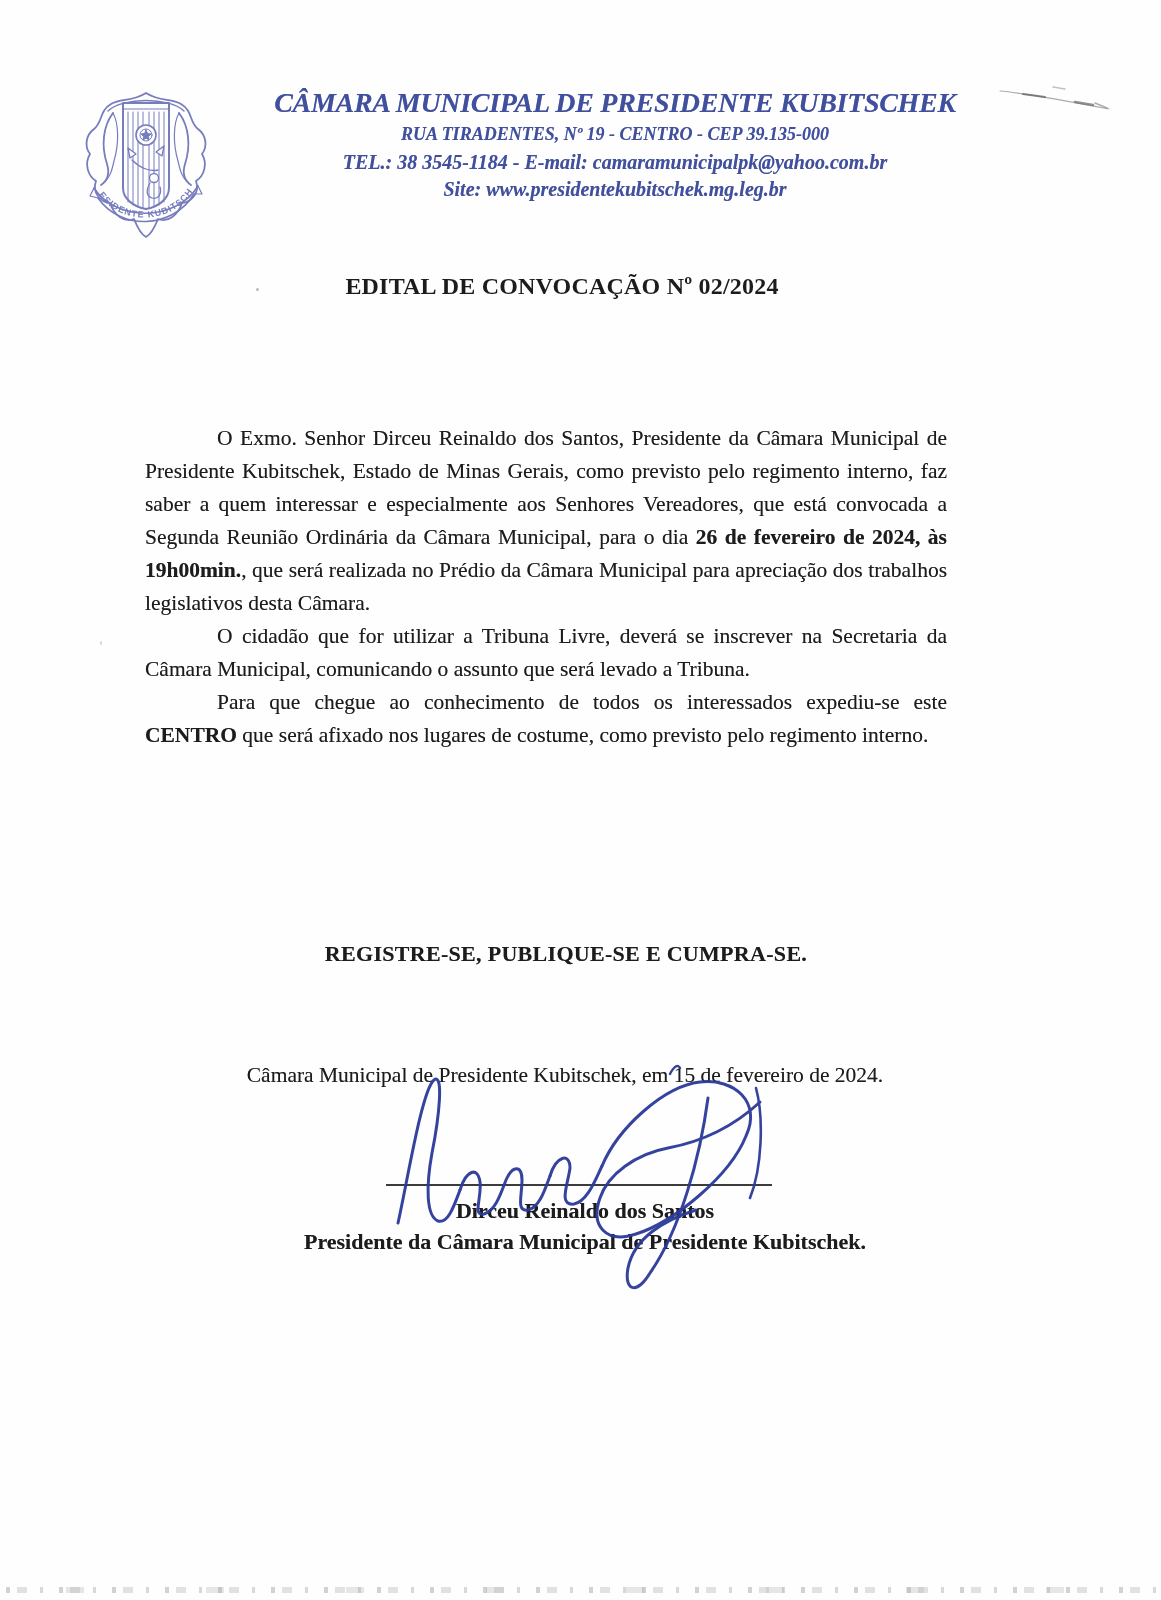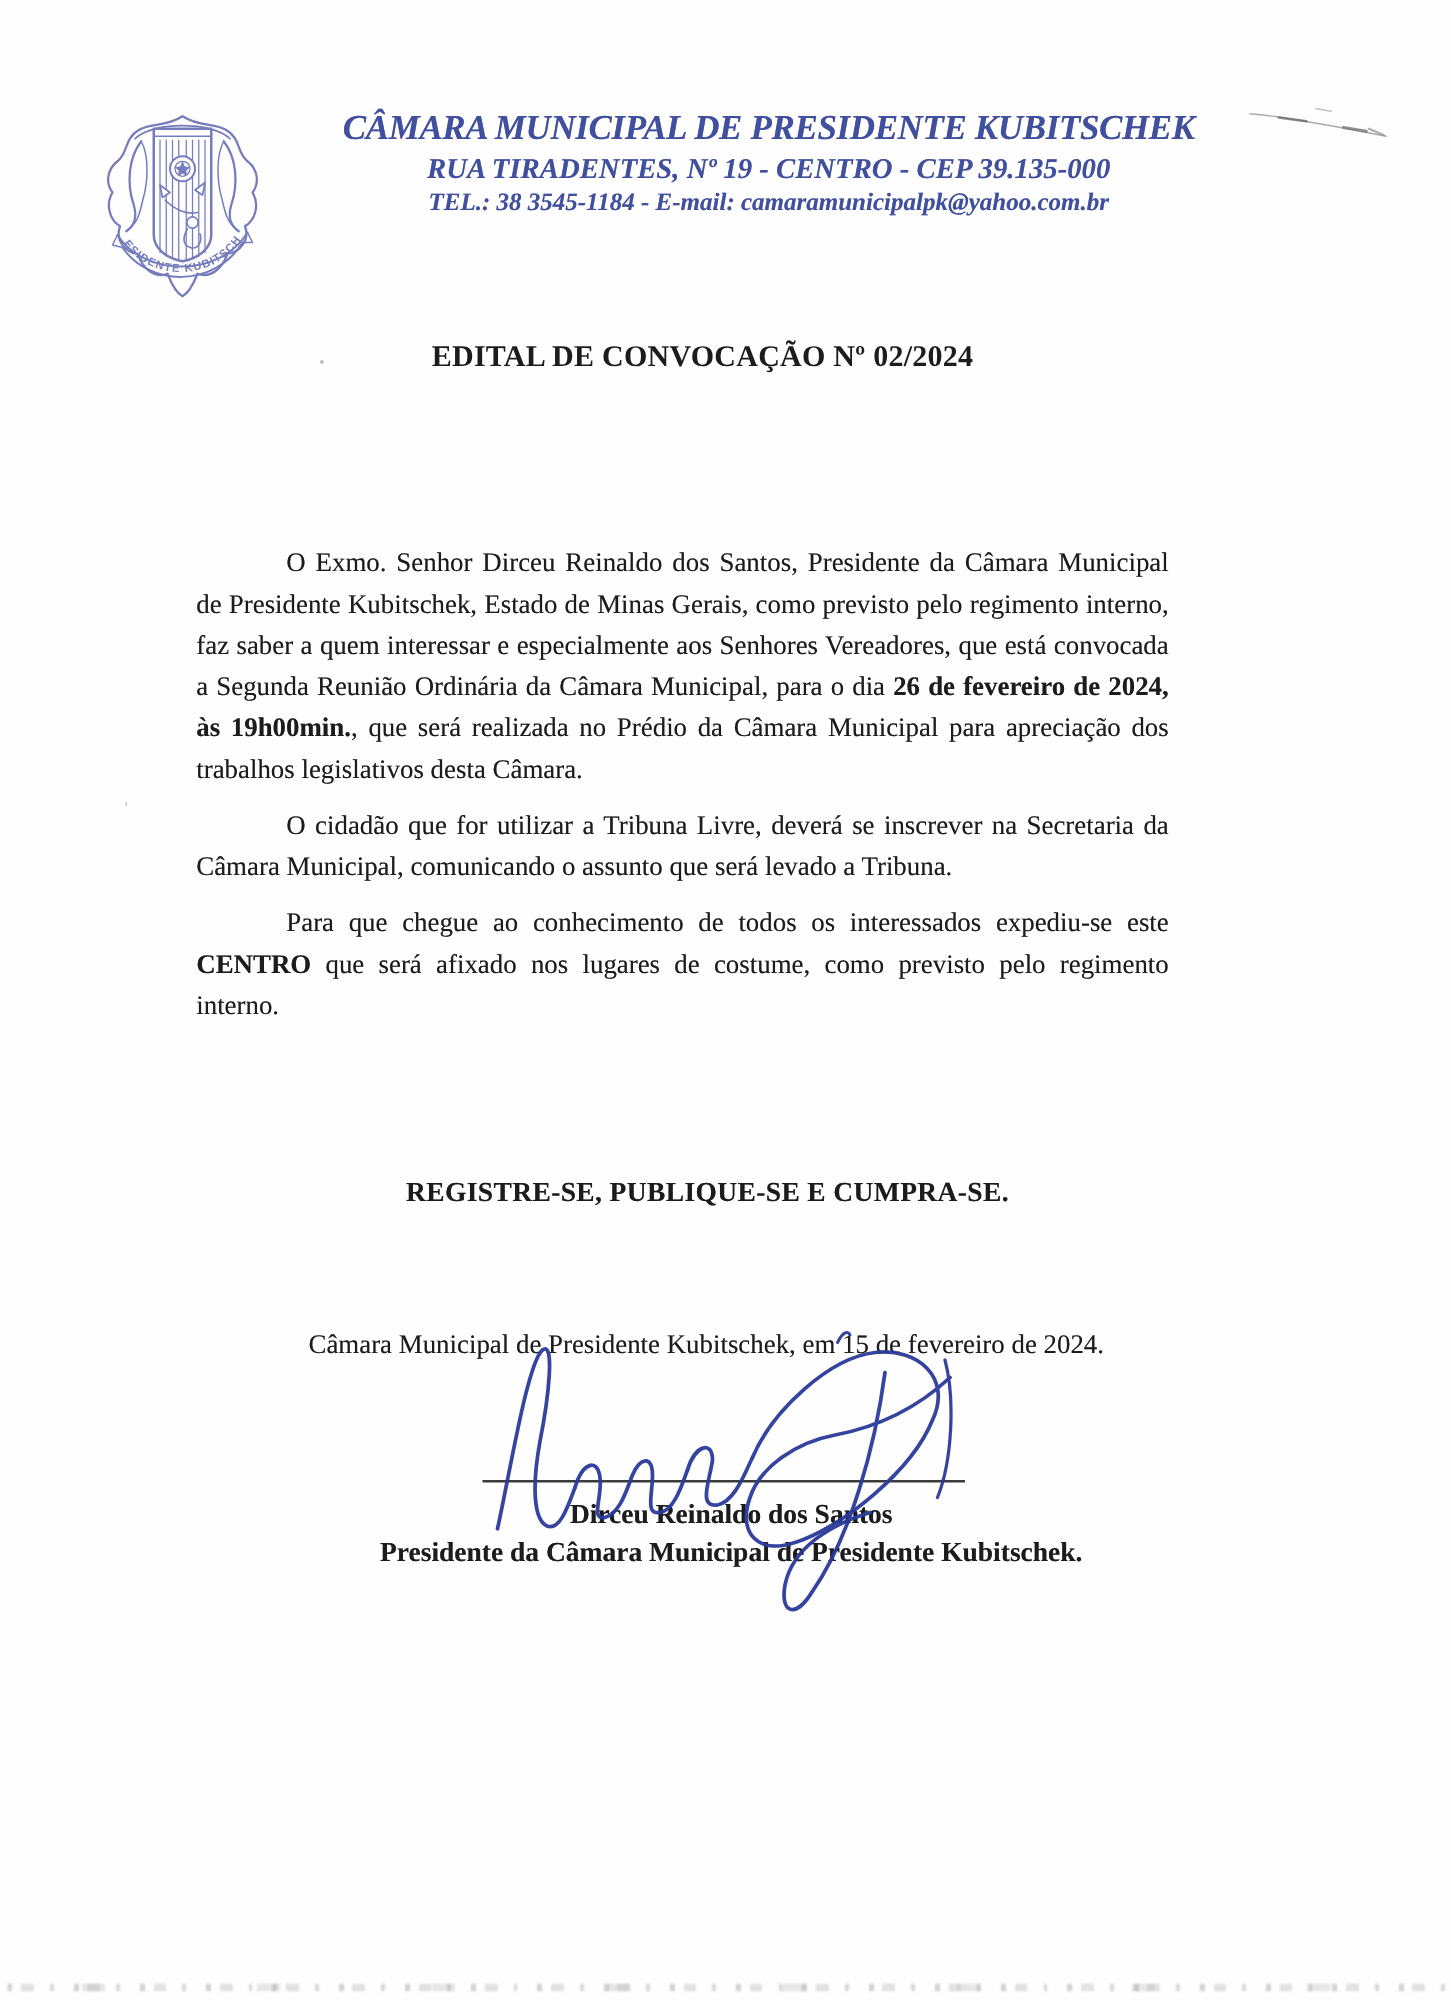--- a/index.html
+++ b/index.html
@@ -16,35 +16,35 @@
   .letterhead{position:absolute;left:0;top:0;width:1161px;height:260px;}
   .logo{position:absolute;left:80px;top:88px;width:132px;height:152px;}
   .header-text{
     position:absolute;left:210px;top:86px;width:810px;
     text-align:center;color:var(--brand,#41509e);font-weight:bold;
     text-shadow:0 0 .5px rgba(65,80,158,.55);
     font-style:italic;
   }
   .org-name{font-size:28px;letter-spacing:-.3px;line-height:34px;}
   .cnpj-line{font-size:19px;line-height:27px;margin-top:6px;}
-  .address-line{font-size:23px;line-height:29px;}
+  .address-line{font-size:18px;line-height:29px;}
   .contact-line{font-size:20px;line-height:27px;}
   .site-line{font-size:20px;line-height:27px;}
   .pen-mark{position:absolute;left:995px;top:78px;width:125px;height:42px;}
   
   .doc-title{
     position:absolute;left:145px;top:261px;width:810px;margin:12px;
     text-align:center;font-size:24px;font-weight:bold;letter-spacing:.2px;
   }
   .body-text{
     position:absolute;left:145px;top:422px;width:802px;
     font-size:21.5px;line-height:33px;text-align:justify;
     text-shadow:0 0 .4px rgba(0,0,0,.45);
   }
-  .body-text p{margin:12px;text-indent:72px;}
+  .body-text p{margin:0;text-indent:72px;}
   .body-text .b{font-weight:bold;}
   .closing{
     position:absolute;left:150px;top:940px;width:830px;margin:1px;
     text-align:center;font-size:22px;font-weight:bold;letter-spacing:.3px;
     text-shadow:0 0 .4px rgba(0,0,0,.45);
   }
   .dateline{
     position:absolute;left:150px;top:1019px;width:830px;
     text-align:center;font-size:21.5px;
     text-shadow:0 0 .4px rgba(0,0,0,.4);
@@ -133,20 +133,21 @@
       <path id="motto-arc" d="M18,106 C40,138 92,138 114,102" fill="none"></path>
       <text font-family="Liberation Sans, sans-serif" font-size="9" font-weight="bold" fill="#767cbc" letter-spacing="1">
         <textPath href="#motto-arc" startOffset="50%" text-anchor="middle">PRESIDENTE KUBITSCHEK</textPath>
       </text>
     </svg>
 
     <div class="header-text">
       <div class="org-name">CÂMARA MUNICIPAL DE PRESIDENTE KUBITSCHEK</div>
       <div class="address-line">RUA TIRADENTES, Nº 19 - CENTRO - CEP 39.135-000</div>
       <div class="contact-line">TEL.: 38 3545-1184 - E-mail: camaramunicipalpk@yahoo.com.br</div>
+      <div class="site-line">Site: www.presidentekubitschek.mg.leg.br</div>
     </div>
 
     <svg class="pen-mark" viewBox="0 0 125 42">
       <g fill="none" stroke-linecap="round">
         <path d="M5,13 C30,15 62,21 114,31" stroke="#9b9b9b" stroke-width="1.1" opacity=".85"></path>
         <path d="M28,16 L50,19" stroke="#6a6a6a" stroke-width="2.2" opacity=".8"></path>
         <path d="M80,24 L98,27" stroke="#777" stroke-width="2.6" opacity=".8"></path>
         <path d="M58,9 L70,11" stroke="#9a9a9a" stroke-width="1.4" opacity=".6"></path>
         <path d="M100,25 L112,30" stroke="#8a8a8a" stroke-width="1.6" opacity=".7"></path>
       </g>

